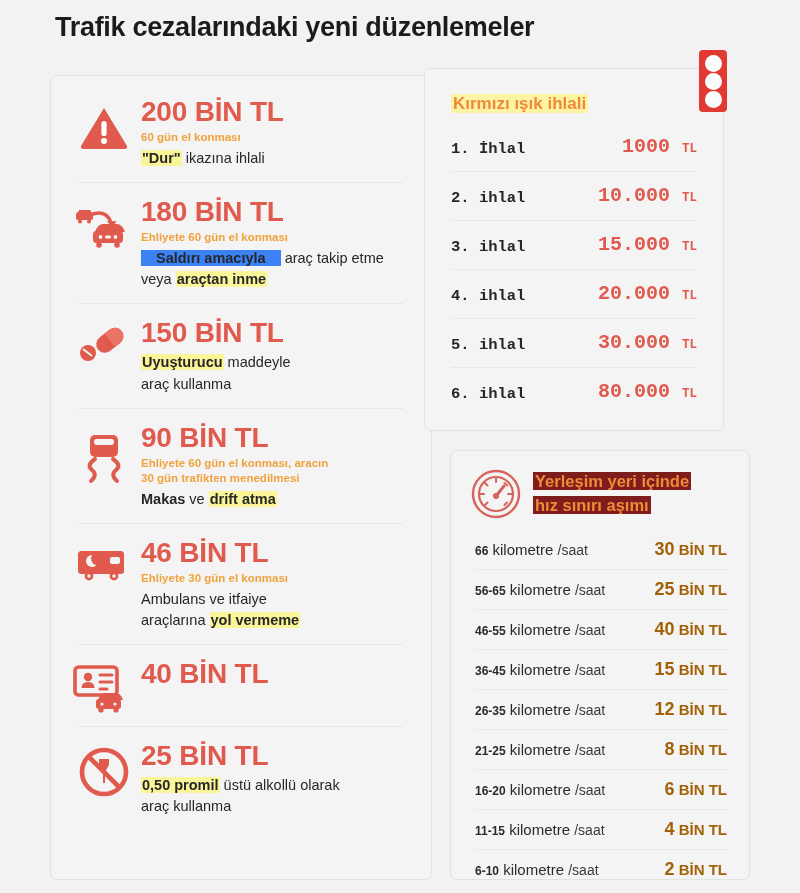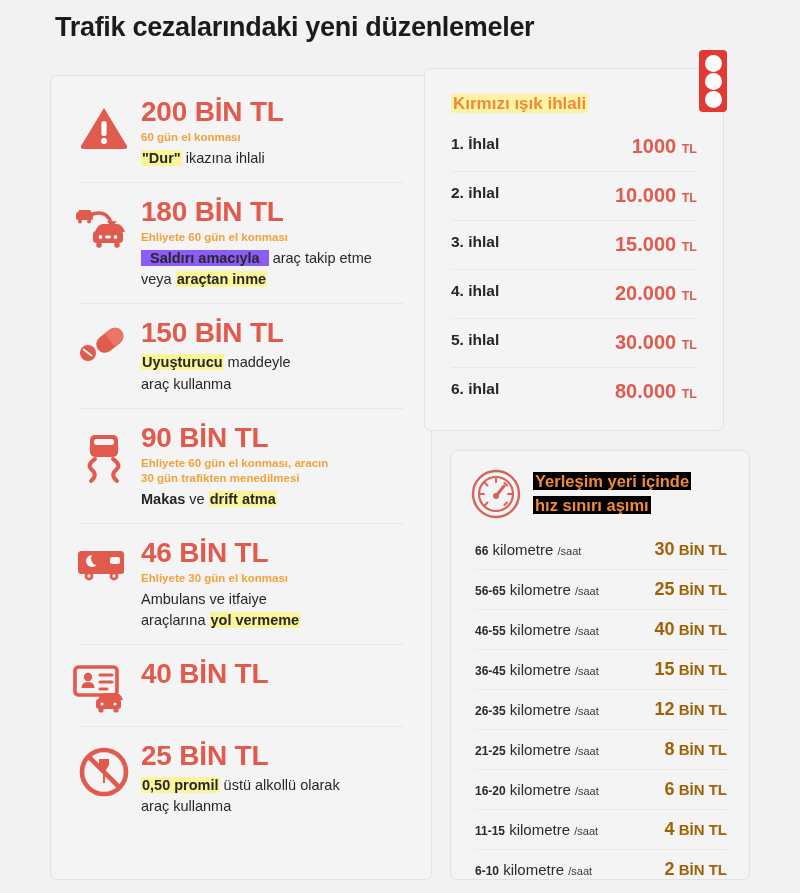--- a/index.html
+++ b/index.html
@@ -51,35 +51,35 @@
     letter-spacing: -0.2px; line-height: 1.15;
   }
   .sub {
     font-size: 11.5px; font-weight: bold; color: #f0a23c;
     line-height: 1.3; margin-top: 2px;
   }
   .desc {
     font-size: 14.5px; color: #272727; line-height: 1.45; margin-top: 3px;
   }
   .hl { background: #fbf59a; padding: 0 1px; }
-  .hl-o { background: #8b5cf6; padding: 0 9px; }
-  .hl-t { background: #000000; padding: 0 2px; }
+  .hl-o { background: #3b82f6; padding: 0 15px; }
+  .hl-t { background: #7f1d1d; padding: 0 2px; }
   .b { font-weight: bold; }
 
   
   .panel-head {
     font-size: 17px; font-weight: bold; color: #ef8a38;
     padding: 0; line-height: 1.35;
   }
   .panel-head .hl-t { background: #fcf4a4; }
   #red-panel .head-wrap { padding: 24px 0 6px 26px; }
 
   .rate-row {
-    display: flex; align-items: flex-start; justify-content: space-between;
-    padding: 13px 26px 13px 26px; position: relative;
+    display: flex; align-items: flex-end; justify-content: space-between;
+    padding: 13px 26px 13px 26px; position: relative; font-family: Liberation Mono, monospace;
   }
   .rate-row::before {
     content: ""; position: absolute; left: 26px; right: 26px; top: 0;
     height: 1px; background: #e8e8e8;
   }
   #red-panel .rate-row:first-of-type::before { display: none; }
   .rate-label { font-size: 15.5px; font-weight: bold; color: #262626; }
   .rate-value { font-size: 20px; font-weight: bold; color: #e05a4e; white-space: nowrap; }
   .rate-value .tl { font-size: 12.5px; font-weight: bold; }
 
@@ -102,21 +102,21 @@
     display: flex; align-items: baseline; justify-content: space-between;
     padding: 9.5px 22px 9.5px 24px; position: relative;
   }
   .speed-row::before {
     content: ""; position: absolute; left: 24px; right: 22px; top: 0;
     height: 1px; background: #e8e8e8;
   }
   .speed-row:first-of-type::before { display: none; }
   .sp-left { font-size: 15px; color: #2a2a2a; white-space: nowrap; }
   .sp-left .num { font-weight: bold; font-size: 12px; }
-  .sp-left .saat { font-size: 11px; color: #3a3a3a; }
+  .sp-left .saat { font-size: 14px; color: #3a3a3a; }
   .sp-right { font-size: 15px; color: #a16207; font-weight: bold; white-space: nowrap; }
   .sp-right .n { font-size: 18px; }
   svg { display: block; }
 </style>
 </head>
 <body>
 
 <div class="page">
 
   <div class="title">Trafik cezalarındaki yeni düzenlemeler</div>

